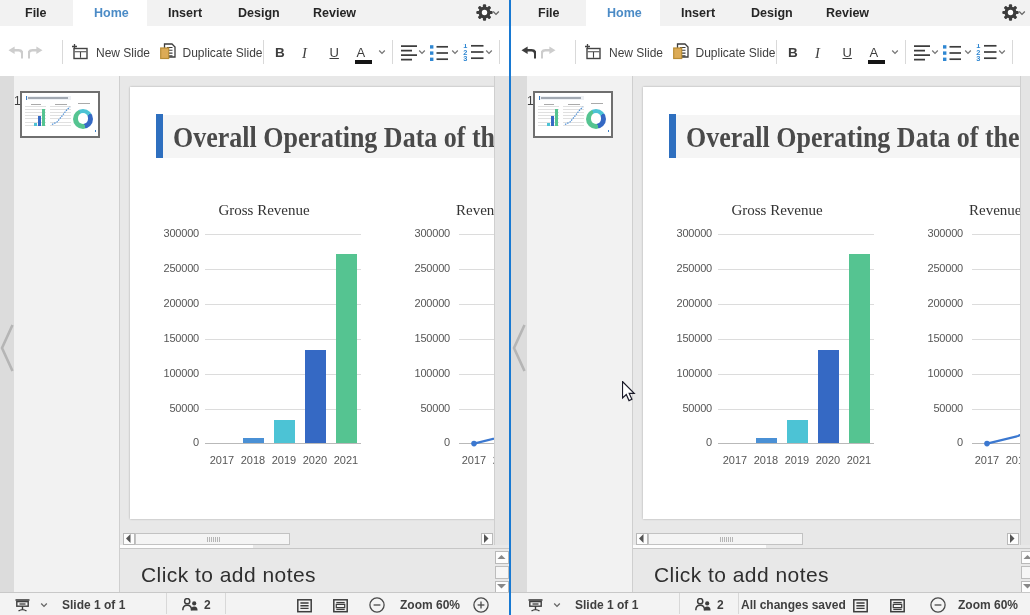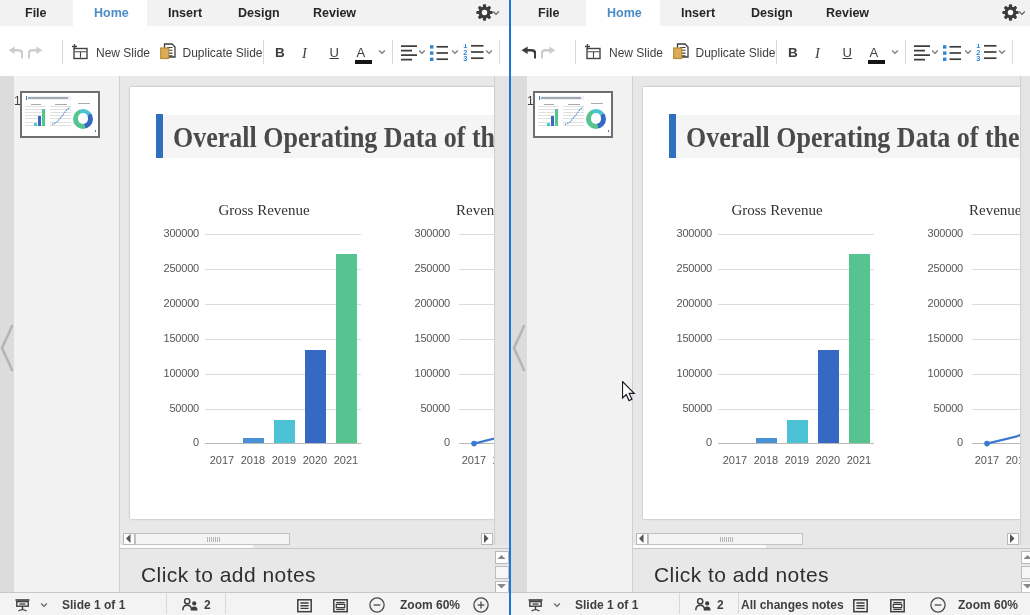--- a/index.html
+++ b/index.html
@@ -463,21 +463,21 @@
 <div style="position:absolute;left:575px;top:597.5px;font:bold 12px 'Liberation Sans',sans-serif;color:#3f3f3f;white-space:nowrap;">Slide 1 of 1</div>
 <div style="position:absolute;left:679px;top:593px;width:1px;height:21px;background:#d8d8d8;"></div>
 <svg style="position:absolute;left:695px;top:598px;" width="16" height="13" viewBox="0 0 16 13">
     <circle cx="5.2" cy="3.2" r="2.6" fill="none" stroke="#3d3d3d" stroke-width="1.5"></circle>
     <path d="M0.8 12.2 Q0.8 7.2 5.2 7.2 Q9.6 7.2 9.6 12.2" fill="none" stroke="#3d3d3d" stroke-width="1.5"></path>
     <circle cx="12.2" cy="5.4" r="2.1" fill="#3d3d3d"></circle>
     <path d="M8.8 12.4 Q8.8 8.6 12.2 8.6 Q15.6 8.6 15.6 12.4 Z" fill="#3d3d3d"></path>
   </svg>
 <div style="position:absolute;left:717px;top:597.5px;font:bold 12px 'Liberation Sans',sans-serif;color:#3f3f3f;white-space:nowrap;">2</div>
 <div style="position:absolute;left:738px;top:593px;width:1px;height:21px;background:#d8d8d8;"></div>
-<div style="position:absolute;left:741px;top:597.5px;font:bold 12px 'Liberation Sans',sans-serif;color:#3f3f3f;white-space:nowrap;">All changes notes</div>
+<div style="position:absolute;left:741px;top:597.5px;font:bold 12px 'Liberation Sans',sans-serif;color:#3f3f3f;white-space:nowrap;">All changes saved</div>
 <svg style="position:absolute;left:853px;top:598.5px;" width="15" height="14" viewBox="0 0 15 14">
     <rect x="0.8" y="0.8" width="13.4" height="11.9" fill="none" stroke="#3d3d3d" stroke-width="1.5"></rect>
     <path d="M3.4 4 H11.6 M3.4 6.7 H11.6 M3.4 9.4 H11.6" stroke="#3d3d3d" stroke-width="1.4"></path>
   </svg>
 <svg style="position:absolute;left:890px;top:598.5px;" width="15" height="14" viewBox="0 0 15 14">
     <rect x="0.8" y="0.8" width="13.4" height="11.9" fill="none" stroke="#3d3d3d" stroke-width="1.5"></rect>
     <path d="M3.3 3.6 H11.7" stroke="#3d3d3d" stroke-width="1.3"></path>
     <rect x="3.3" y="5.4" width="8.4" height="3.2" fill="none" stroke="#3d3d3d" stroke-width="1.2"></rect>
     <path d="M3.3 10.4 H11.7" stroke="#3d3d3d" stroke-width="1.3"></path>
   </svg>

